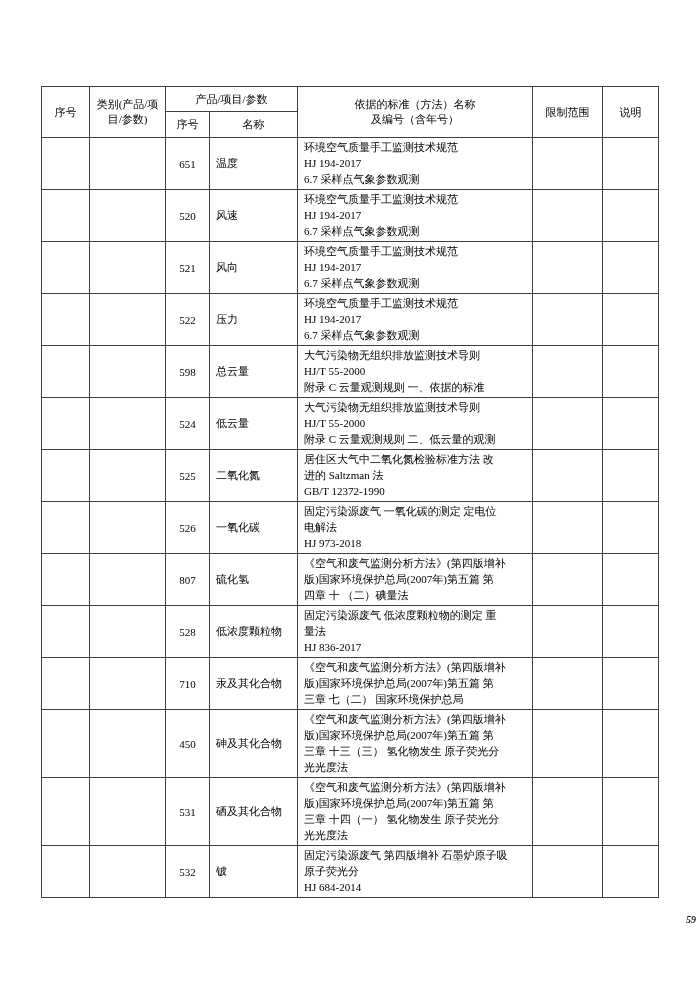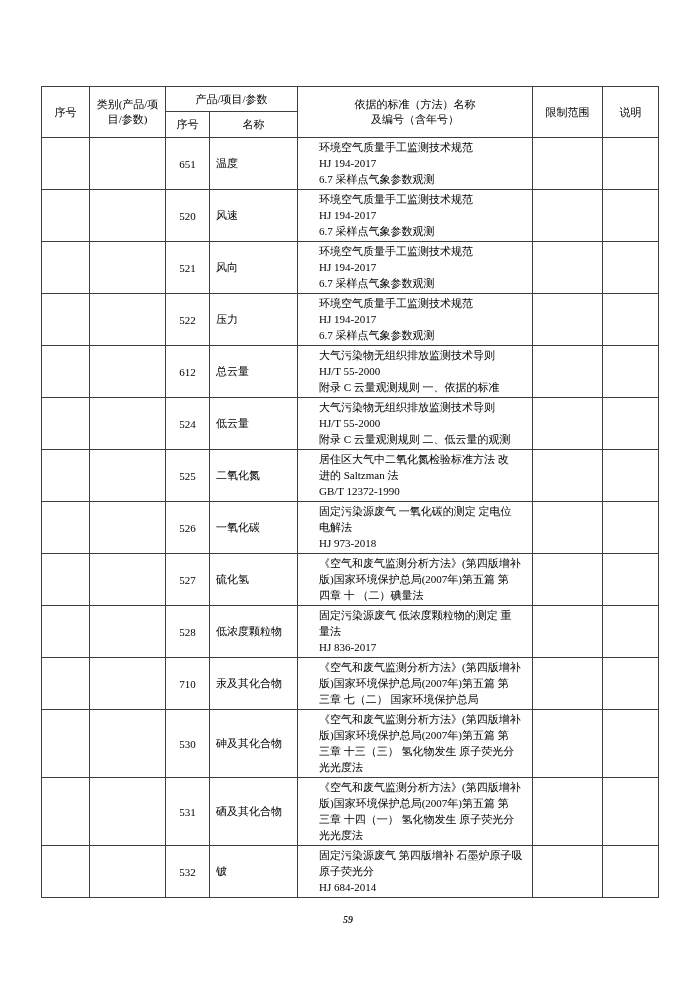--- a/index.html
+++ b/index.html
@@ -38,27 +38,27 @@
 
   td.c-serial, td.c-cat, td.c-limit, td.c-note { vertical-align: middle; }
   td.c-no   { text-align: center; vertical-align: middle; }
   td.c-name { text-align: left; vertical-align: middle; padding-left: 6px; padding-right: 2px; }
   td.c-std  {
     text-align: left;
     vertical-align: top;
     padding: 1px 4px 2px 6px;
     line-height: 16px;
   }
-  td.c-std .std-line { white-space: nowrap; overflow: visible; margin-left: 15px; }
+  td.c-std .std-line { white-space: nowrap; overflow: visible; }
 
   .page-number {
     position: absolute;
     top: 914px; left: 0;
     width: 696px;
-    text-align: center;
+    text-align: right;
     font-size: 10px;
     font-weight: bold;
     color: #1a1a1a;
     font-style: italic;
   }
 </style>
 </head>
 <body>
 
 <div class="page">
@@ -139,21 +139,21 @@
             <div class="std-line">环境空气质量手工监测技术规范</div>
             <div class="std-line">HJ 194-2017</div>
             <div class="std-line">6.7 采样点气象参数观测</div>
           </td>
           <td class="c-limit"></td>
           <td class="c-note"></td>
         </tr>
         <tr>
           <td class="c-serial"></td>
           <td class="c-cat"></td>
-          <td class="c-no">612</td>
+          <td class="c-no">598</td>
           <td class="c-name">总云量</td>
           <td class="c-std">
             <div class="std-line">大气污染物无组织排放监测技术导则</div>
             <div class="std-line">HJ/T 55-2000</div>
             <div class="std-line">附录 C 云量观测规则 一、依据的标准</div>
           </td>
           <td class="c-limit"></td>
           <td class="c-note"></td>
         </tr>
         <tr>
@@ -191,21 +191,21 @@
             <div class="std-line">固定污染源废气 一氧化碳的测定 定电位</div>
             <div class="std-line">电解法</div>
             <div class="std-line">HJ 973-2018</div>
           </td>
           <td class="c-limit"></td>
           <td class="c-note"></td>
         </tr>
         <tr>
           <td class="c-serial"></td>
           <td class="c-cat"></td>
-          <td class="c-no">527</td>
+          <td class="c-no">807</td>
           <td class="c-name">硫化氢</td>
           <td class="c-std">
             <div class="std-line">《空气和废气监测分析方法》(第四版增补</div>
             <div class="std-line">版)国家环境保护总局(2007年)第五篇 第</div>
             <div class="std-line">四章 十 （二）碘量法</div>
           </td>
           <td class="c-limit"></td>
           <td class="c-note"></td>
         </tr>
         <tr>
@@ -230,21 +230,21 @@
             <div class="std-line">《空气和废气监测分析方法》(第四版增补</div>
             <div class="std-line">版)国家环境保护总局(2007年)第五篇 第</div>
             <div class="std-line">三章 七（二） 国家环境保护总局</div>
           </td>
           <td class="c-limit"></td>
           <td class="c-note"></td>
         </tr>
         <tr>
           <td class="c-serial"></td>
           <td class="c-cat"></td>
-          <td class="c-no">530</td>
+          <td class="c-no">450</td>
           <td class="c-name">砷及其化合物</td>
           <td class="c-std">
             <div class="std-line">《空气和废气监测分析方法》(第四版增补</div>
             <div class="std-line">版)国家环境保护总局(2007年)第五篇 第</div>
             <div class="std-line">三章 十三（三） 氢化物发生 原子荧光分</div>
             <div class="std-line">光光度法</div>
           </td>
           <td class="c-limit"></td>
           <td class="c-note"></td>
         </tr>

